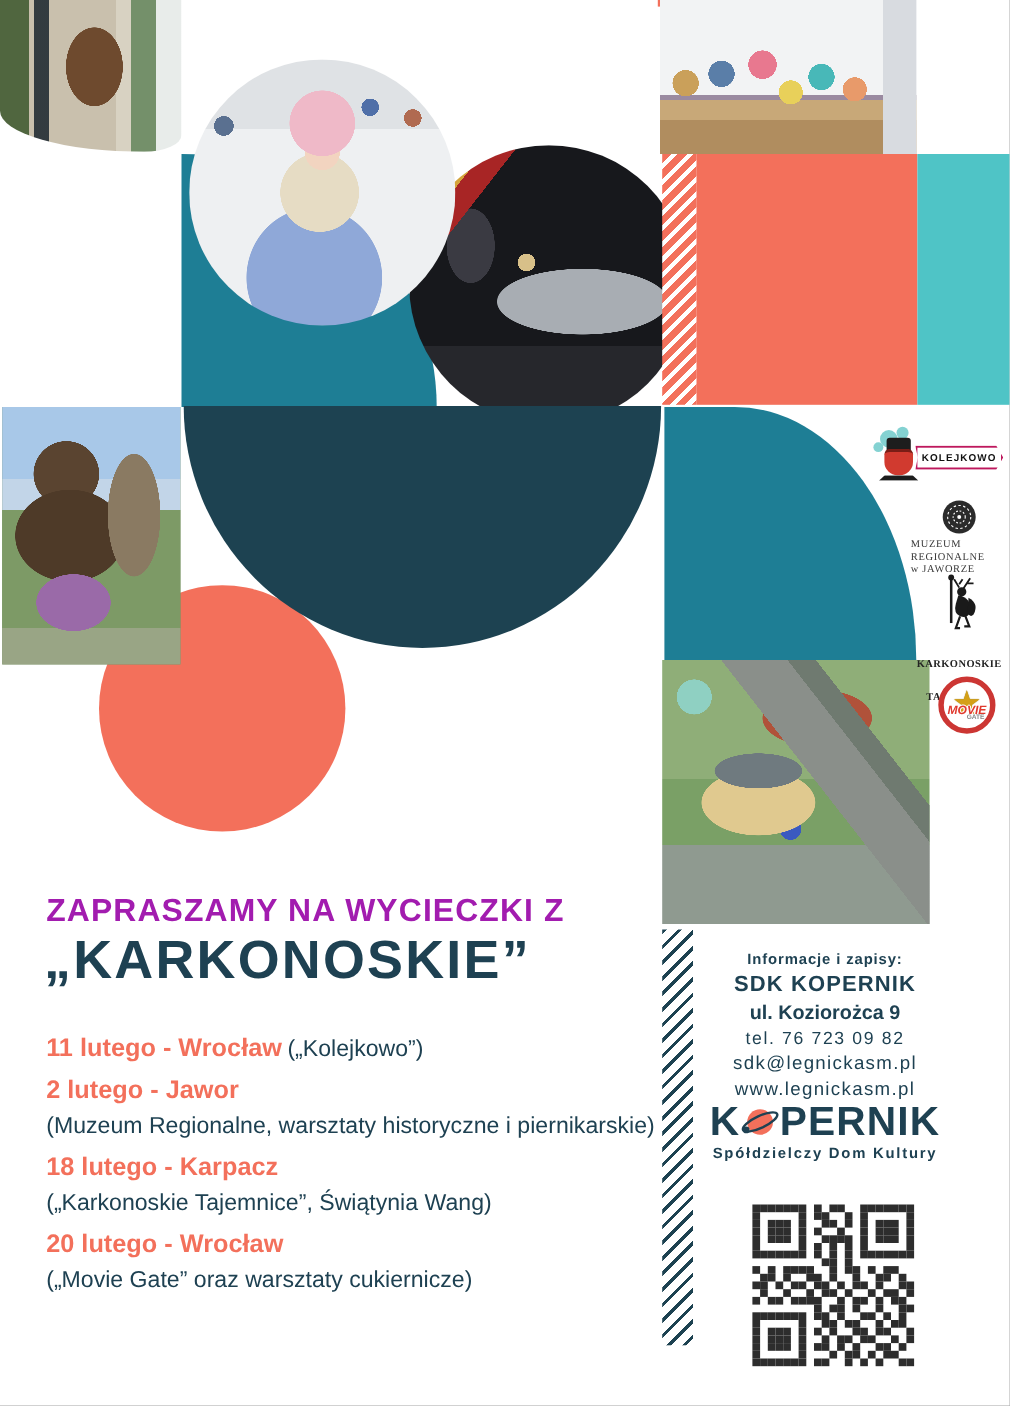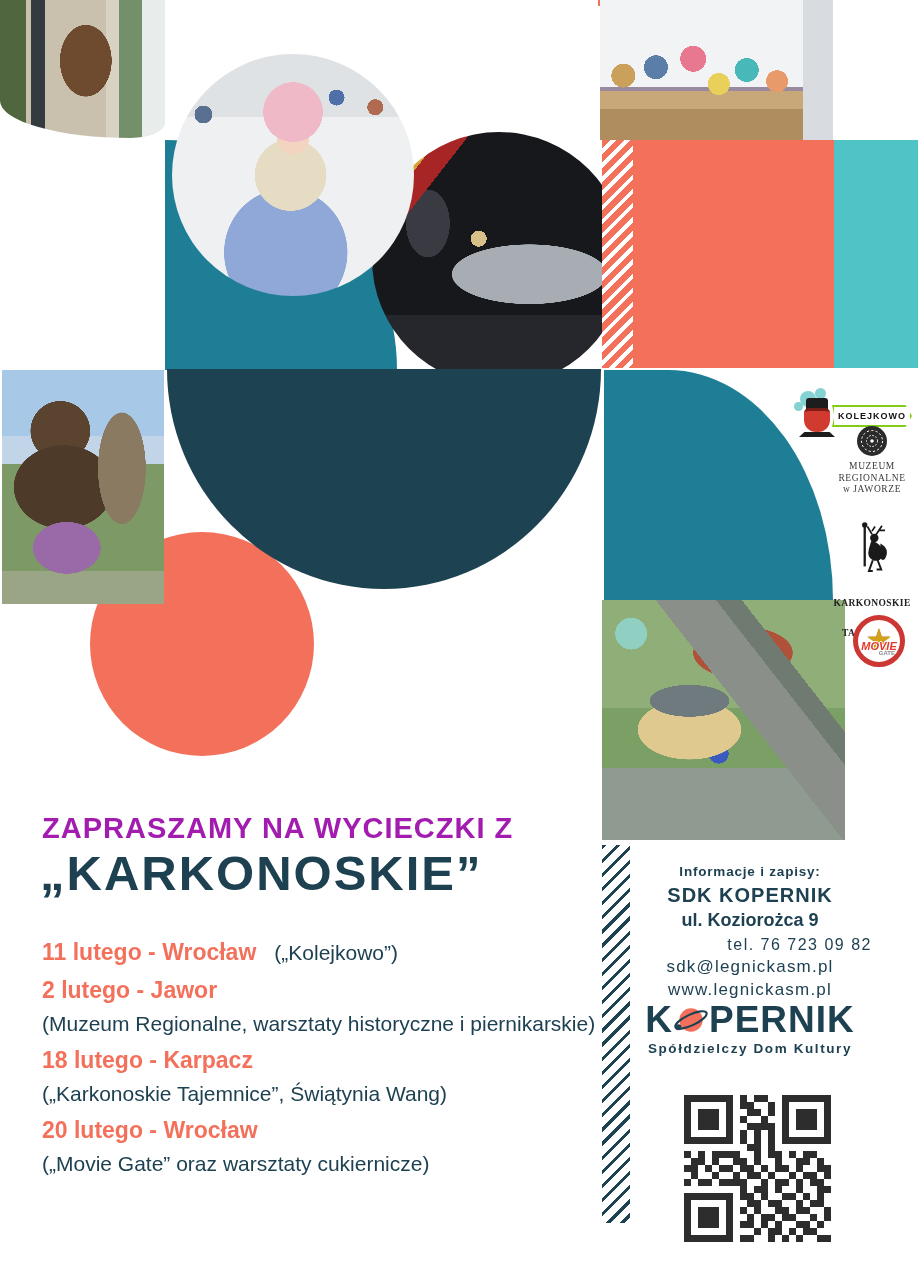--- a/index.html
+++ b/index.html
@@ -84,52 +84,52 @@
   .logo-kolejkowo{left:792px;top:388px;width:122px;height:58px;z-index:2;}
   .klg-smoke1{position:absolute;left:8px;top:3px;width:16px;height:16px;border-radius:50%;background:#84d2d2;}
   .klg-smoke2{position:absolute;left:23px;top:0;width:11px;height:11px;border-radius:50%;background:#84d2d2;}
   .klg-smoke3{position:absolute;left:2px;top:14px;width:9px;height:9px;border-radius:50%;background:#84d2d2;}
   .klg-cab{position:absolute;left:14px;top:10px;width:22px;height:14px;background:#1d1d1d;border-radius:3px;}
   .klg-boiler{position:absolute;left:12px;top:20px;width:26px;height:21px;background:#d13a2f;
     border-radius:5px 5px 12px 12px;border-top:3px solid #7a1d16;}
   .klg-track{position:absolute;left:7px;top:44px;width:36px;height:5px;background:#1d1d1d;
     clip-path:polygon(15% 0,85% 0,100% 100%,0 100%);}
   .klg-banner{position:absolute;left:40px;top:17px;width:80px;height:22px;background:#ffffff;
-    border:2px solid #84cc16;box-sizing:border-box;display:flex;align-items:center;justify-content:center;
+    border:2px solid #be185d;box-sizing:border-box;display:flex;align-items:center;justify-content:center;
     clip-path:polygon(0 0,92% 0,100% 50%,92% 100%,0 100%,3% 50%);
     font-size:9px;font-weight:800;letter-spacing:1px;color:#111;}
-  .logo-muzeum{left:828px;top:425px;width:88px;height:78px;z-index:2;text-align:center;color:#3a3a3a;}
+  .logo-muzeum{left:828px;top:454px;width:88px;height:78px;z-index:2;color:#3a3a3a;}
   .logo-muzeum .emblem{display:block;margin:0 auto 4px auto;}
   .logo-muzeum .ln{font-family:"Liberation Serif","DejaVu Serif",serif;font-size:9.5px;line-height:11.5px;letter-spacing:.6px;}
   .logo-karkonoskie{left:828px;top:520px;width:88px;height:92px;z-index:2;text-align:center;color:#222;}
   .logo-karkonoskie .ln{font-family:"Liberation Serif","DejaVu Serif",serif;font-weight:700;font-size:9.5px;line-height:11.5px;letter-spacing:.4px;margin-top:18px;}
   .logo-movie{left:853px;top:615px;width:52px;height:52px;z-index:2;border-radius:50%;
     border:5px solid #cc3633;background:#fff;box-sizing:border-box;}
   .movie-star{position:absolute;left:0;top:-1px;width:100%;text-align:center;
     font-size:30px;line-height:42px;color:#d4a017;text-shadow:0 0 1px #8a6a00;}
   .movie-word{position:absolute;left:0;top:20px;width:100%;text-align:center;
     font-size:11px;font-style:italic;font-weight:900;color:#e0392e;
     text-shadow:-1px 0 #fff,1px 0 #fff,0 1px #fff,0 -1px #fff;}
   .movie-gate{position:absolute;right:5px;top:30px;font-size:6px;font-weight:700;color:#8a8a8a;}
 
   
   .title1{left:42px;top:812px;font-size:29px;font-weight:600;letter-spacing:1px;color:#a21caf;z-index:5;}
   .title2{left:40px;top:845px;font-size:49px;font-weight:800;letter-spacing:2px;color:#1e4152;z-index:5;}
   .main-text{left:42px;top:928px;width:572px;color:#1e4152;z-index:5;}
   .intro{font-size:24px;line-height:32px;font-weight:500;margin:0 0 4px 0;}
   .trip-date{font-size:23px;font-weight:800;color:#f3705b;margin-top:11px;}
-  .trip-date .plain{font-size:21px;font-weight:500;color:#1e4152;margin-left:18px;}
+  .trip-date .plain{font-size:21px;font-weight:500;color:#1e4152;margin-left:5px;}
   .trip-sub{font-size:21px;font-weight:500;margin-top:8px;}
 
   
   .contact{left:628px;top:864px;width:244px;text-align:center;color:#1e4152;z-index:5;}
   .c-head{font-size:13.5px;font-weight:700;letter-spacing:.8px;margin-bottom:5px;}
   .c-name{font-size:20px;font-weight:800;letter-spacing:1px;margin-bottom:3px;}
   .c-addr{font-size:18px;font-weight:800;margin-bottom:5px;}
-  .c-tel{font-size:16px;font-weight:500;letter-spacing:1.5px;margin-bottom:3px;text-align:right;}
+  .c-tel{font-size:16px;font-weight:500;letter-spacing:1.5px;margin-bottom:3px;}
   .c-mail{font-size:17px;font-weight:500;letter-spacing:1.2px;margin-bottom:3px;cursor:pointer;}
   .c-www{font-size:17px;font-weight:500;letter-spacing:1.2px;cursor:pointer;}
 
   
   .brand{left:628px;top:1000px;width:244px;text-align:center;color:#1e4152;z-index:5;}
   .brand-row{display:flex;align-items:center;justify-content:center;}
   .k-big{font-size:37px;font-weight:900;letter-spacing:1px;line-height:40px;}
   .brand-tag{font-size:13.5px;font-weight:800;letter-spacing:1.6px;margin-top:1px;}
 
   

